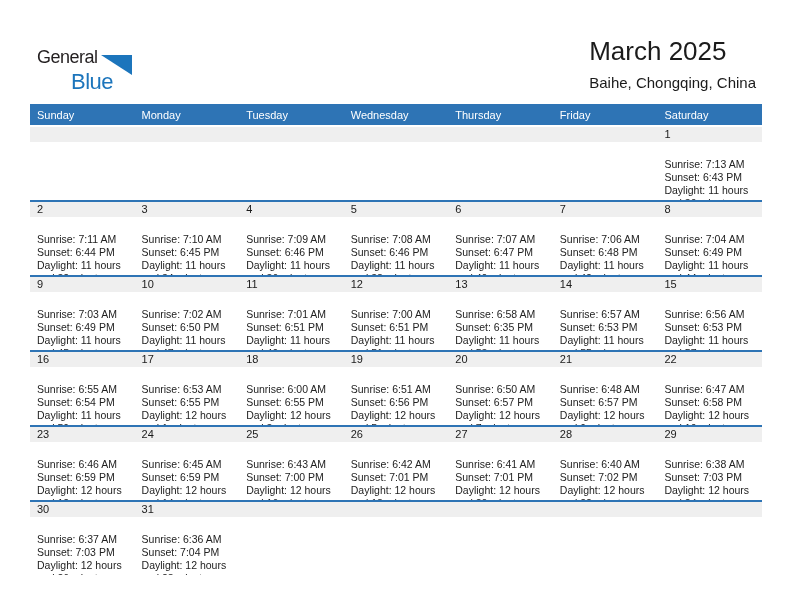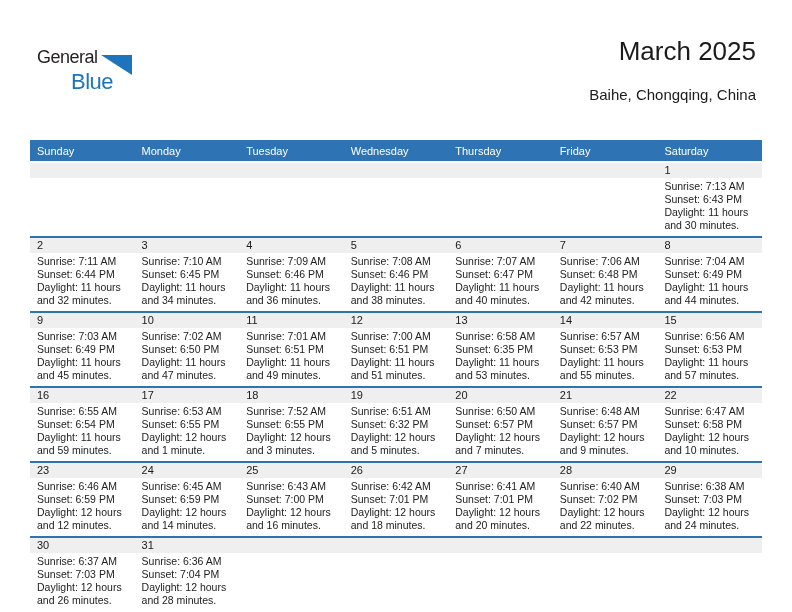--- a/index.html
+++ b/index.html
@@ -21,50 +21,50 @@
   .logo-triangle {
     position:absolute; left:64px; top:8px; width:31px; height:20px;
     background:var(--logo-blue,#1c75bc);
     clip-path:polygon(0 0, 100% 0, 100% 100%);
     z-index:1;
   }
   .logo-blue {
     position:absolute; left:34px; top:22px;
     font-size:22px; letter-spacing:-0.5px; color:var(--logo-blue,#1c75bc); z-index:2;text-align:center;
   }
-  .titles { position:absolute; right:36px; top:36px; text-align:right; }
+  .titles { position:absolute; right:36px; top:36px; text-align:left; }
   .month-title { font-size:26px; line-height:30px; color:#1b1b1b; }
-  .location-subtitle { font-size:15px; line-height:18px; margin-top:20px; color:#1b1b1b; }
+  .location-subtitle { font-size:15px; line-height:18px; margin-top:8px; color:#1b1b1b; }
 
   
   .calendar { position:absolute; left:30px; top:104px; width:732px; }
   .weekday-row {
     display:grid; grid-template-columns:repeat(7,1fr);
     background:var(--header-bg,#2e74b5);
-    height:21px; align-items:center;margin-top:36px;
+    height:21px; align-items:center;
   }
   .weekday {
     color:var(--header-text,#ffffff);
     font-size:11px; padding-left:7px;
     white-space:nowrap; overflow:hidden;
   }
   .week-row {
     display:grid; grid-template-columns:repeat(7,1fr);
     border-top:2px solid var(--week-divider,#2e74b5);
     height:73px;
   }
   .week-row.first { border-top-color:#ffffff; }
   .cell { overflow:hidden; }
   .day-band {
     background:var(--day-band-bg,#efefef);
     height:15px; line-height:15px;
     font-size:11px; padding-left:7px; color:#1a1a1a;
   }
   .cell-details {
-    padding:2px 2px 0 7px;
+    padding:16px 2px 0 7px;
     font-size:10.5px; line-height:13px; color:#222222;
   }
 </style>
 </head>
 <body style="--header-bg: #2E74B5; --header-text: #FFFFFF; --week-divider: #2E74B5; --day-band-bg: #EFEFEF; --logo-blue: #1C75BC; --text: #1E1E1E;">
 
 <div class="logo">
   <span class="logo-general">General</span>
   <span class="logo-triangle"></span>
   <span class="logo-blue">Blue</span>
@@ -273,30 +273,30 @@
     <div class="day-band">17</div>
     <div class="cell-details">
       <div class="line">Sunrise: 6:53 AM</div>
       <div class="line">Sunset: 6:55 PM</div>
       <div class="line">Daylight: 12 hours and 1 minute.</div>
     </div>
   </div>
         <div class="cell">
     <div class="day-band">18</div>
     <div class="cell-details">
-      <div class="line">Sunrise: 7:52 AM</div>
+      <div class="line">Sunrise: 6:00 AM</div>
       <div class="line">Sunset: 6:55 PM</div>
       <div class="line">Daylight: 12 hours and 3 minutes.</div>
     </div>
   </div>
         <div class="cell">
     <div class="day-band">19</div>
     <div class="cell-details">
       <div class="line">Sunrise: 6:51 AM</div>
-      <div class="line">Sunset: 6:32 PM</div>
+      <div class="line">Sunset: 6:56 PM</div>
       <div class="line">Daylight: 12 hours and 5 minutes.</div>
     </div>
   </div>
         <div class="cell">
     <div class="day-band">20</div>
     <div class="cell-details">
       <div class="line">Sunrise: 6:50 AM</div>
       <div class="line">Sunset: 6:57 PM</div>
       <div class="line">Daylight: 12 hours and 7 minutes.</div>
     </div>

